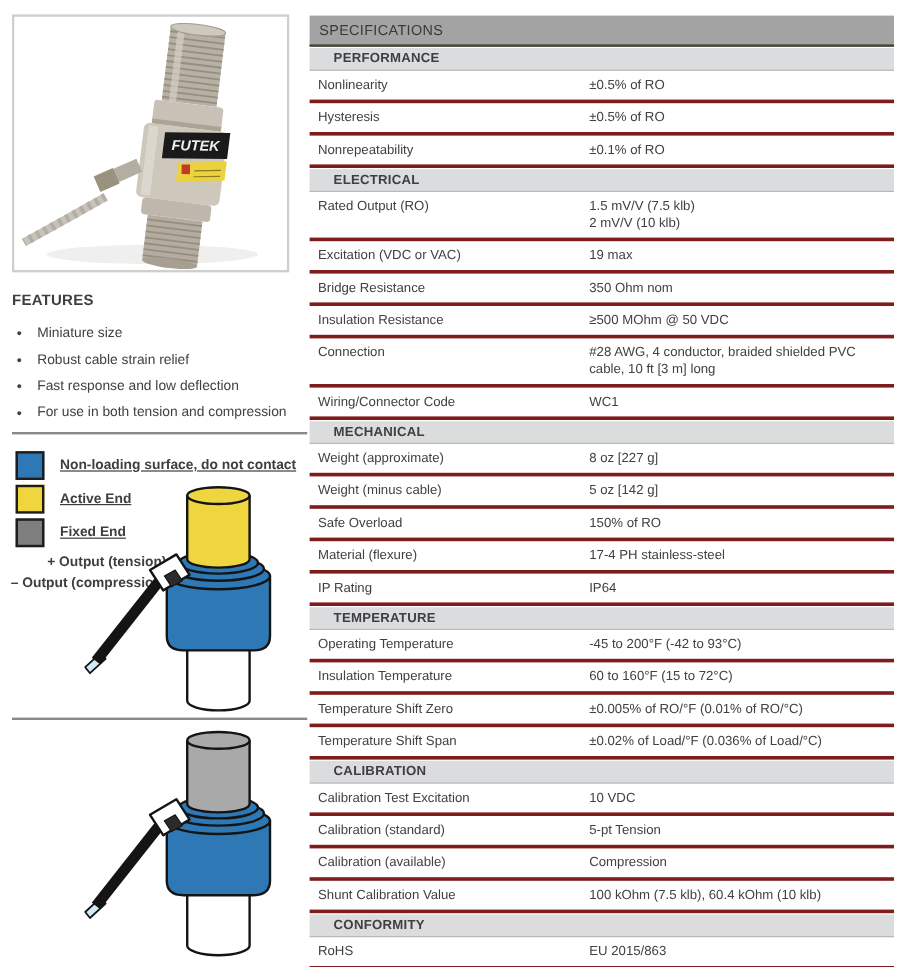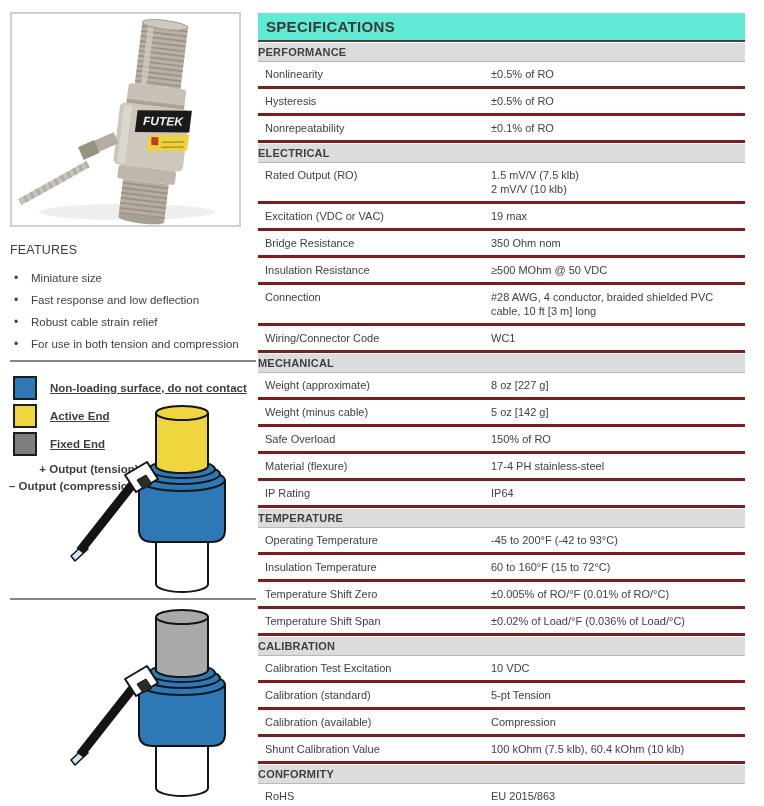--- a/index.html
+++ b/index.html
@@ -4,45 +4,45 @@
 <style>
   html,body { margin:0; padding:0; background:#ffffff; }
   body { width:764px; height:806px; font-family:"Liberation Sans", sans-serif; color:#414042; }
   .page { position:relative; width:764px; height:806px; background:#fff; overflow:hidden; }
 
   
   .photo-box { position:absolute; left:10px; top:12px; width:231px; height:215px;
                border:2px solid #cfcfcd; background:#fff; box-sizing:border-box; }
 
   .features { position:absolute; left:10px; top:243px; width:246px; }
-  .features .features-title { font-size:12.5px; font-weight:normal; color:#3e3e40; margin:0 0 10px 0; letter-spacing:.2px; }
+  .features .features-title { font-size:12.5px; font-weight:bold; color:#3e3e40; margin:0 0 10px 0; letter-spacing:.2px; }
   .features ul { list-style:none; margin:0; padding:0; }
   .features li { position:relative; padding-left:21px; font-size:11.5px; line-height:22px; color:#414042; }
   .features li::before { content:"•"; position:absolute; left:4px; top:0; font-size:12px; }
 
   .divider { position:absolute; left:10px; width:246px; height:0; border-top:2px solid #888884; }
   #divider1 { top:360px; } #divider2 { top:598px; }
 
   .legend { position:absolute; left:13px; top:376px; width:240px; }
   .legend-item { display:flex; align-items:center; margin-bottom:4px; }
   .legend-swatch { width:24px; height:24px; border:2px solid #1d1d1b; box-sizing:border-box; margin-right:13px; flex:none; }
   .legend-label { font-size:11.5px; font-weight:bold; color:#3e3e40; line-height:13px;text-decoration:underline; }
 
   .outputs { position:absolute; left:9px; top:461px; font-weight:bold; font-size:11.5px; color:#3e3e40; }
   .outputs div { line-height:17px;text-align:right; }
 
   .diagram1 { position:absolute; left:52px; top:400px; }
   .diagram2 { position:absolute; left:52px; top:604px; }
 
   
   .spec { position:absolute; left:258px; top:13px; width:487px; }
-  .spec-title { background:#5eead4; color:#3b3b33; font-weight:bold; font-size:15px;
+  .spec-title { background:#a3a3a3; color:#3b3b33; font-weight:normal; font-size:12px;
                 padding:5px 0 5px 8px; border-bottom:2px solid #474438; letter-spacing:.3px; }
   .section-header { background:#DBDCDD; color:#3f3f41; font-weight:bold; font-size:11px;
-                    padding:3px 0 3px 0; border-bottom:1px solid #b9b9b9; margin-top:1px; letter-spacing:.2px; }
+                    padding:3px 0 3px 20px; border-bottom:1px solid #b9b9b9; margin-top:1px; letter-spacing:.2px; }
   .spec-row { display:flex; border-bottom:3px solid #7f1d1d; font-size:11px; line-height:14px; }
   .spec-row .lbl { width:233px; flex:none; padding:5px 4px 5px 7px; box-sizing:border-box; }
   .spec-row .val { flex:1; padding:5px 6px 5px 0; white-space:pre-line; }
 </style>
 </head>
 <body>
 
 <div class="page">
 
   <div class="photo-box">
@@ -72,22 +72,22 @@
       </g>
       <path d="M76,150 Q46,167 8,188" stroke="#c7c3bb" stroke-width="7" fill="none"></path>
       <path d="M76,150 Q46,167 8,188" stroke="#a59f94" stroke-width="7" fill="none" stroke-dasharray="3,4" opacity="0.6"></path>
     </svg>
   </div>
 
   <div class="features">
     <div class="features-title">FEATURES</div>
     <ul id="features-list">
         <li>Miniature size</li>
+        <li>Robust cable strain relief</li>
         <li>Fast response and low deflection</li>
-        <li>Robust cable strain relief</li>
         <li>For use in both tension and compression</li>
       </ul>
   </div>
 
   <div class="divider" id="divider1"></div>
 
   <div class="legend" id="legend-list">
       <div class="legend-item">
         <span class="legend-swatch" style="background: rgb(46, 120, 181);"></span>
         <span class="legend-label">Non-loading surface, do not contact</span>

